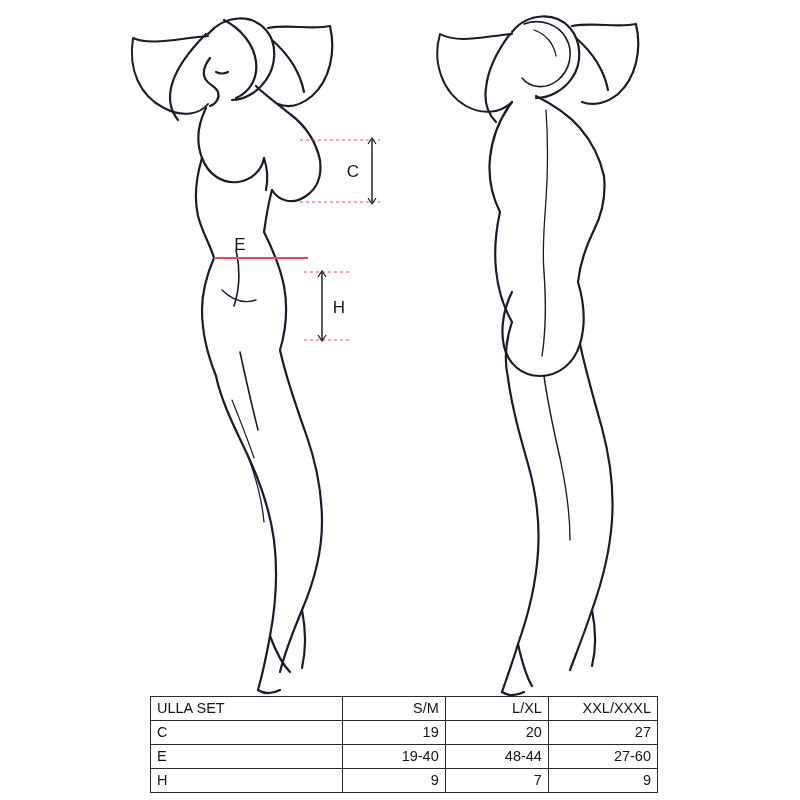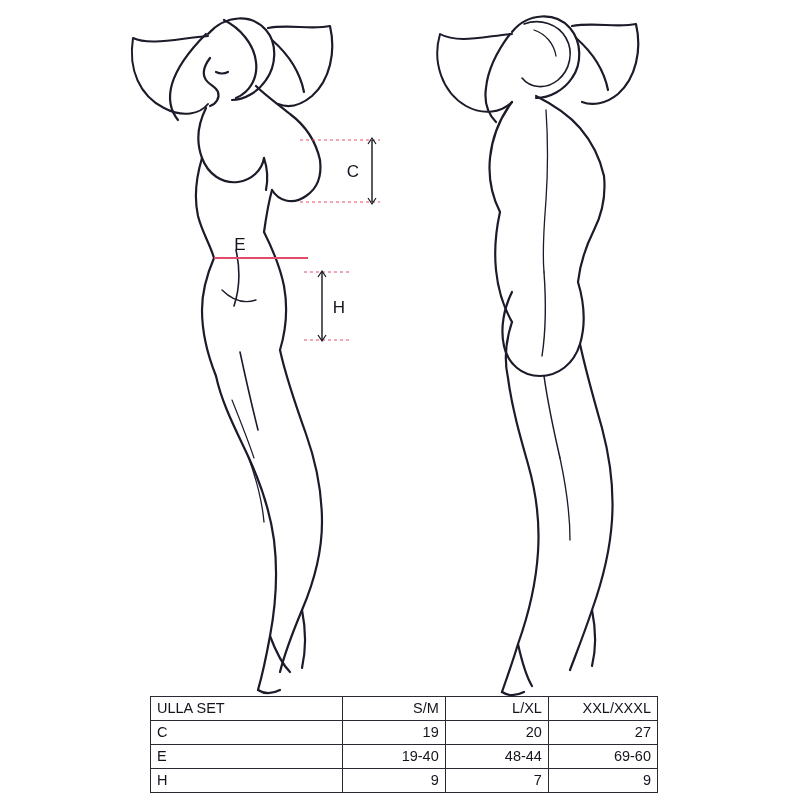--- a/index.html
+++ b/index.html
@@ -199,21 +199,21 @@
       <tr>
         <td class="label">C</td>
         <td class="val">19</td>
         <td class="val">20</td>
         <td class="val">27</td>
       </tr>
       <tr>
         <td class="label">E</td>
         <td class="val">19-40</td>
         <td class="val">48-44</td>
-        <td class="val">69-60</td>
+        <td class="val">27-60</td>
       </tr>
       <tr>
         <td class="label">H</td>
         <td class="val">9</td>
         <td class="val">7</td>
         <td class="val">9</td>
       </tr>
     </tbody>
   </table>
 

